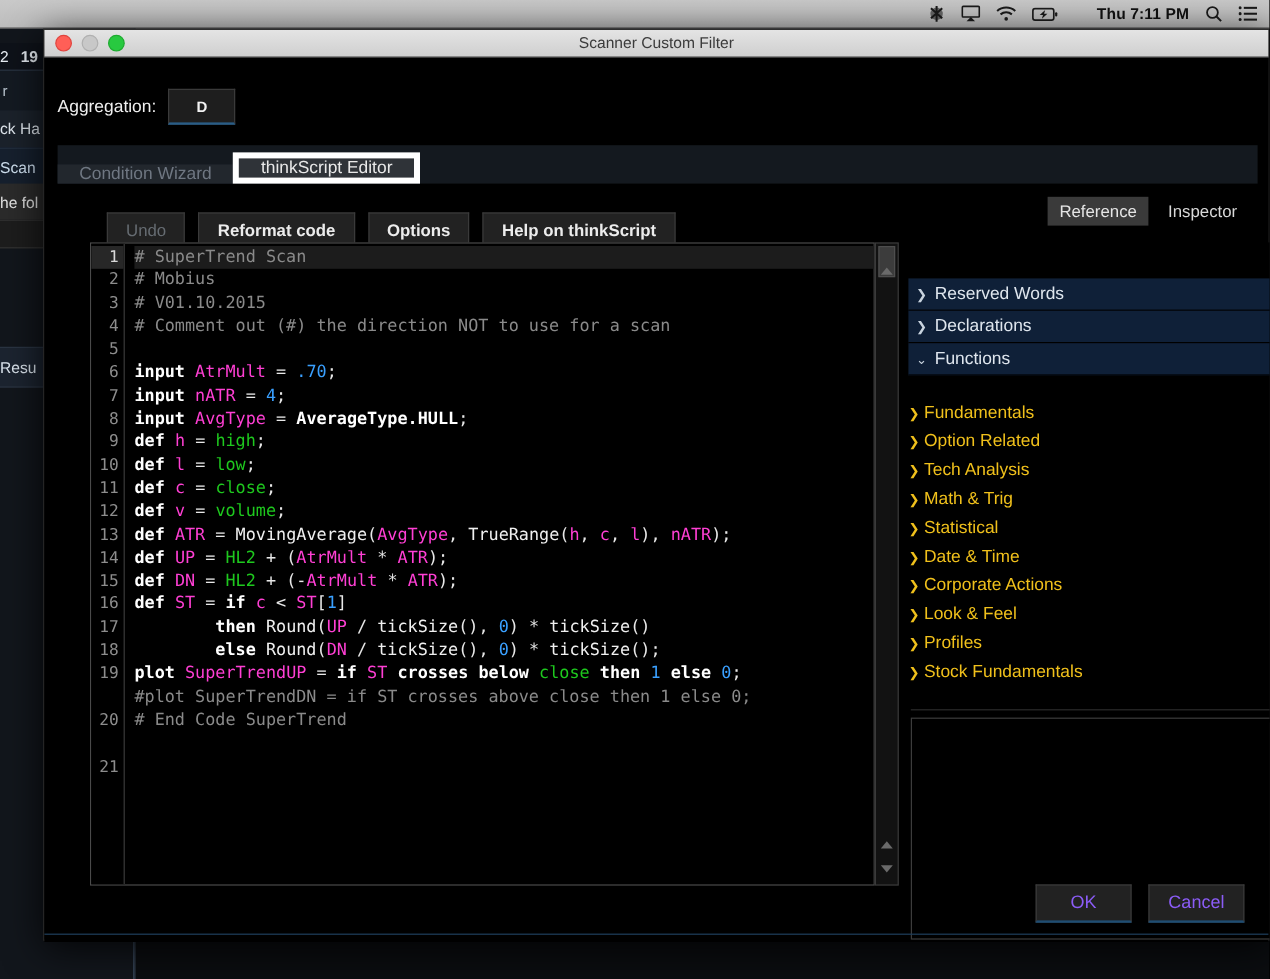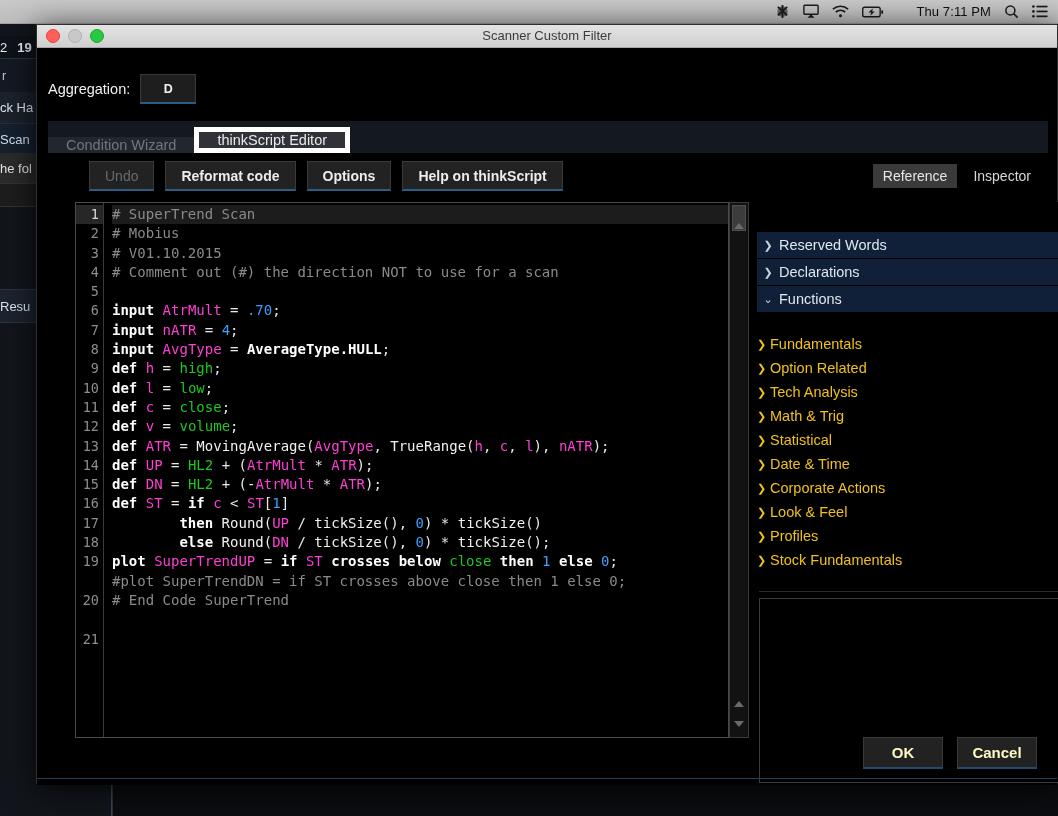--- a/index.html
+++ b/index.html
@@ -17,21 +17,21 @@
   .menubar {
     position:absolute; left:0; top:0; width:1058px; height:24px;
     background: linear-gradient(#c9c9c9, #bdbdbd);
     border-bottom:1px solid #a4a4a4;
     display:flex; align-items:center; justify-content:flex-end;
     box-sizing:border-box; padding-right:10px;
   }
   .mb-item { display:flex; align-items:center; justify-content:center;
     height:24px; color:#1b1b1b; font-size:12.5px; margin-left:13px; }
   .mb-item svg { display:block; }
-  .mb-clock { font-size:13px; color:#111; margin-left:32px; letter-spacing:.1px; }
+  .mb-clock { font-size:13px; color:#111; margin-left:32px; letter-spacing:.1px;font-weight:bold; }
 
   
   .bg-app { position:absolute; left:0; top:24px; width:1058px; height:792px; background:#0b0d10; }
   .bg-left { position:absolute; left:0; top:0; width:112px; height:792px;
              background:#12161c; border-right:1px solid #2a3442; overflow:hidden; }
   .bg-r1 { position:absolute; left:0; top:12px; height:22px; width:112px;
            background:#0e1219; color:#e8eef4; font-size:13px; display:flex; align-items:center; }
   .bg-r1 b { margin-left:10px; font-weight:bold; }
   .bg-r2 { position:absolute; left:0; top:34px; height:34px; width:112px; background:#141a22;
            border-top:1px solid #2a3442; border-bottom:1px solid #2a3442; display:flex; align-items:center; }
@@ -90,21 +90,21 @@
     background:#14191f; box-sizing:border-box; display:flex; align-items:flex-end;
   }
   .tab {
     display:flex; align-items:center; justify-content:center; padding:0 18px;
     font-size:14.5px; color:#6f7782; background:#22272d; box-sizing:border-box;
     cursor:pointer;
   }
   .tab.active { background:#2f3338; color:#e9e9e9; border:5px solid #ffffff; }
 
   
-  .toolbar { position:absolute; left:52px; top:113px; display:flex; align-items:center; gap:11px; }
+  .toolbar { position:absolute; left:52px; top:129px; display:flex; align-items:center; gap:11px; }
   .tbtn {
     background:#222222; border:1px solid #3a3a3a; border-bottom:2px solid #2a5d86;
     color:#ececec; font-size:14px; font-weight:bold;
     height:30px; padding:0 15px; box-sizing:border-box;
     display:flex; align-items:center; justify-content:center; cursor:pointer;
   }
   .tbtn.disabled { color:#666c72; border-bottom:2px solid #2a5d86; font-weight:normal; }
 
   .rpane-tabs { position:absolute; right:16px; top:116px; display:flex; align-items:center; gap:6px; }
   .rtab { font-size:14px; color:#d8d8d8; padding:4px 10px; cursor:pointer; }
@@ -174,21 +174,21 @@
   .descpanel {
     position:absolute; left:722px; top:550px; width:320px; height:185px;
     background:#000; border:1px solid #3c3c3c; box-sizing:border-box;
   }
   .desc-sep { position:absolute; left:722px; top:543px; width:320px; height:1px; background:#2b2b2b; }
 
   
   .footer { position:absolute; right:20px; bottom:16px; display:flex; gap:14px; }
   .fbtn {
     background:#222222; border:1px solid #3a3a3a; border-bottom:2px solid #1f4d72;
-    color:#fef9c3; font-size:15px; font-weight:bold;
+    color:#8b5cf6; font-size:15px; font-weight:normal;
     height:32px; width:80px; box-sizing:border-box;
     display:flex; align-items:center; justify-content:center; cursor:pointer;
   }
   .fline { position:absolute; left:0; right:0; bottom:6px; height:1px; background:#1f3f5c; }
 </style>
 </head>
 <body>
 
 <div id="root">
 

